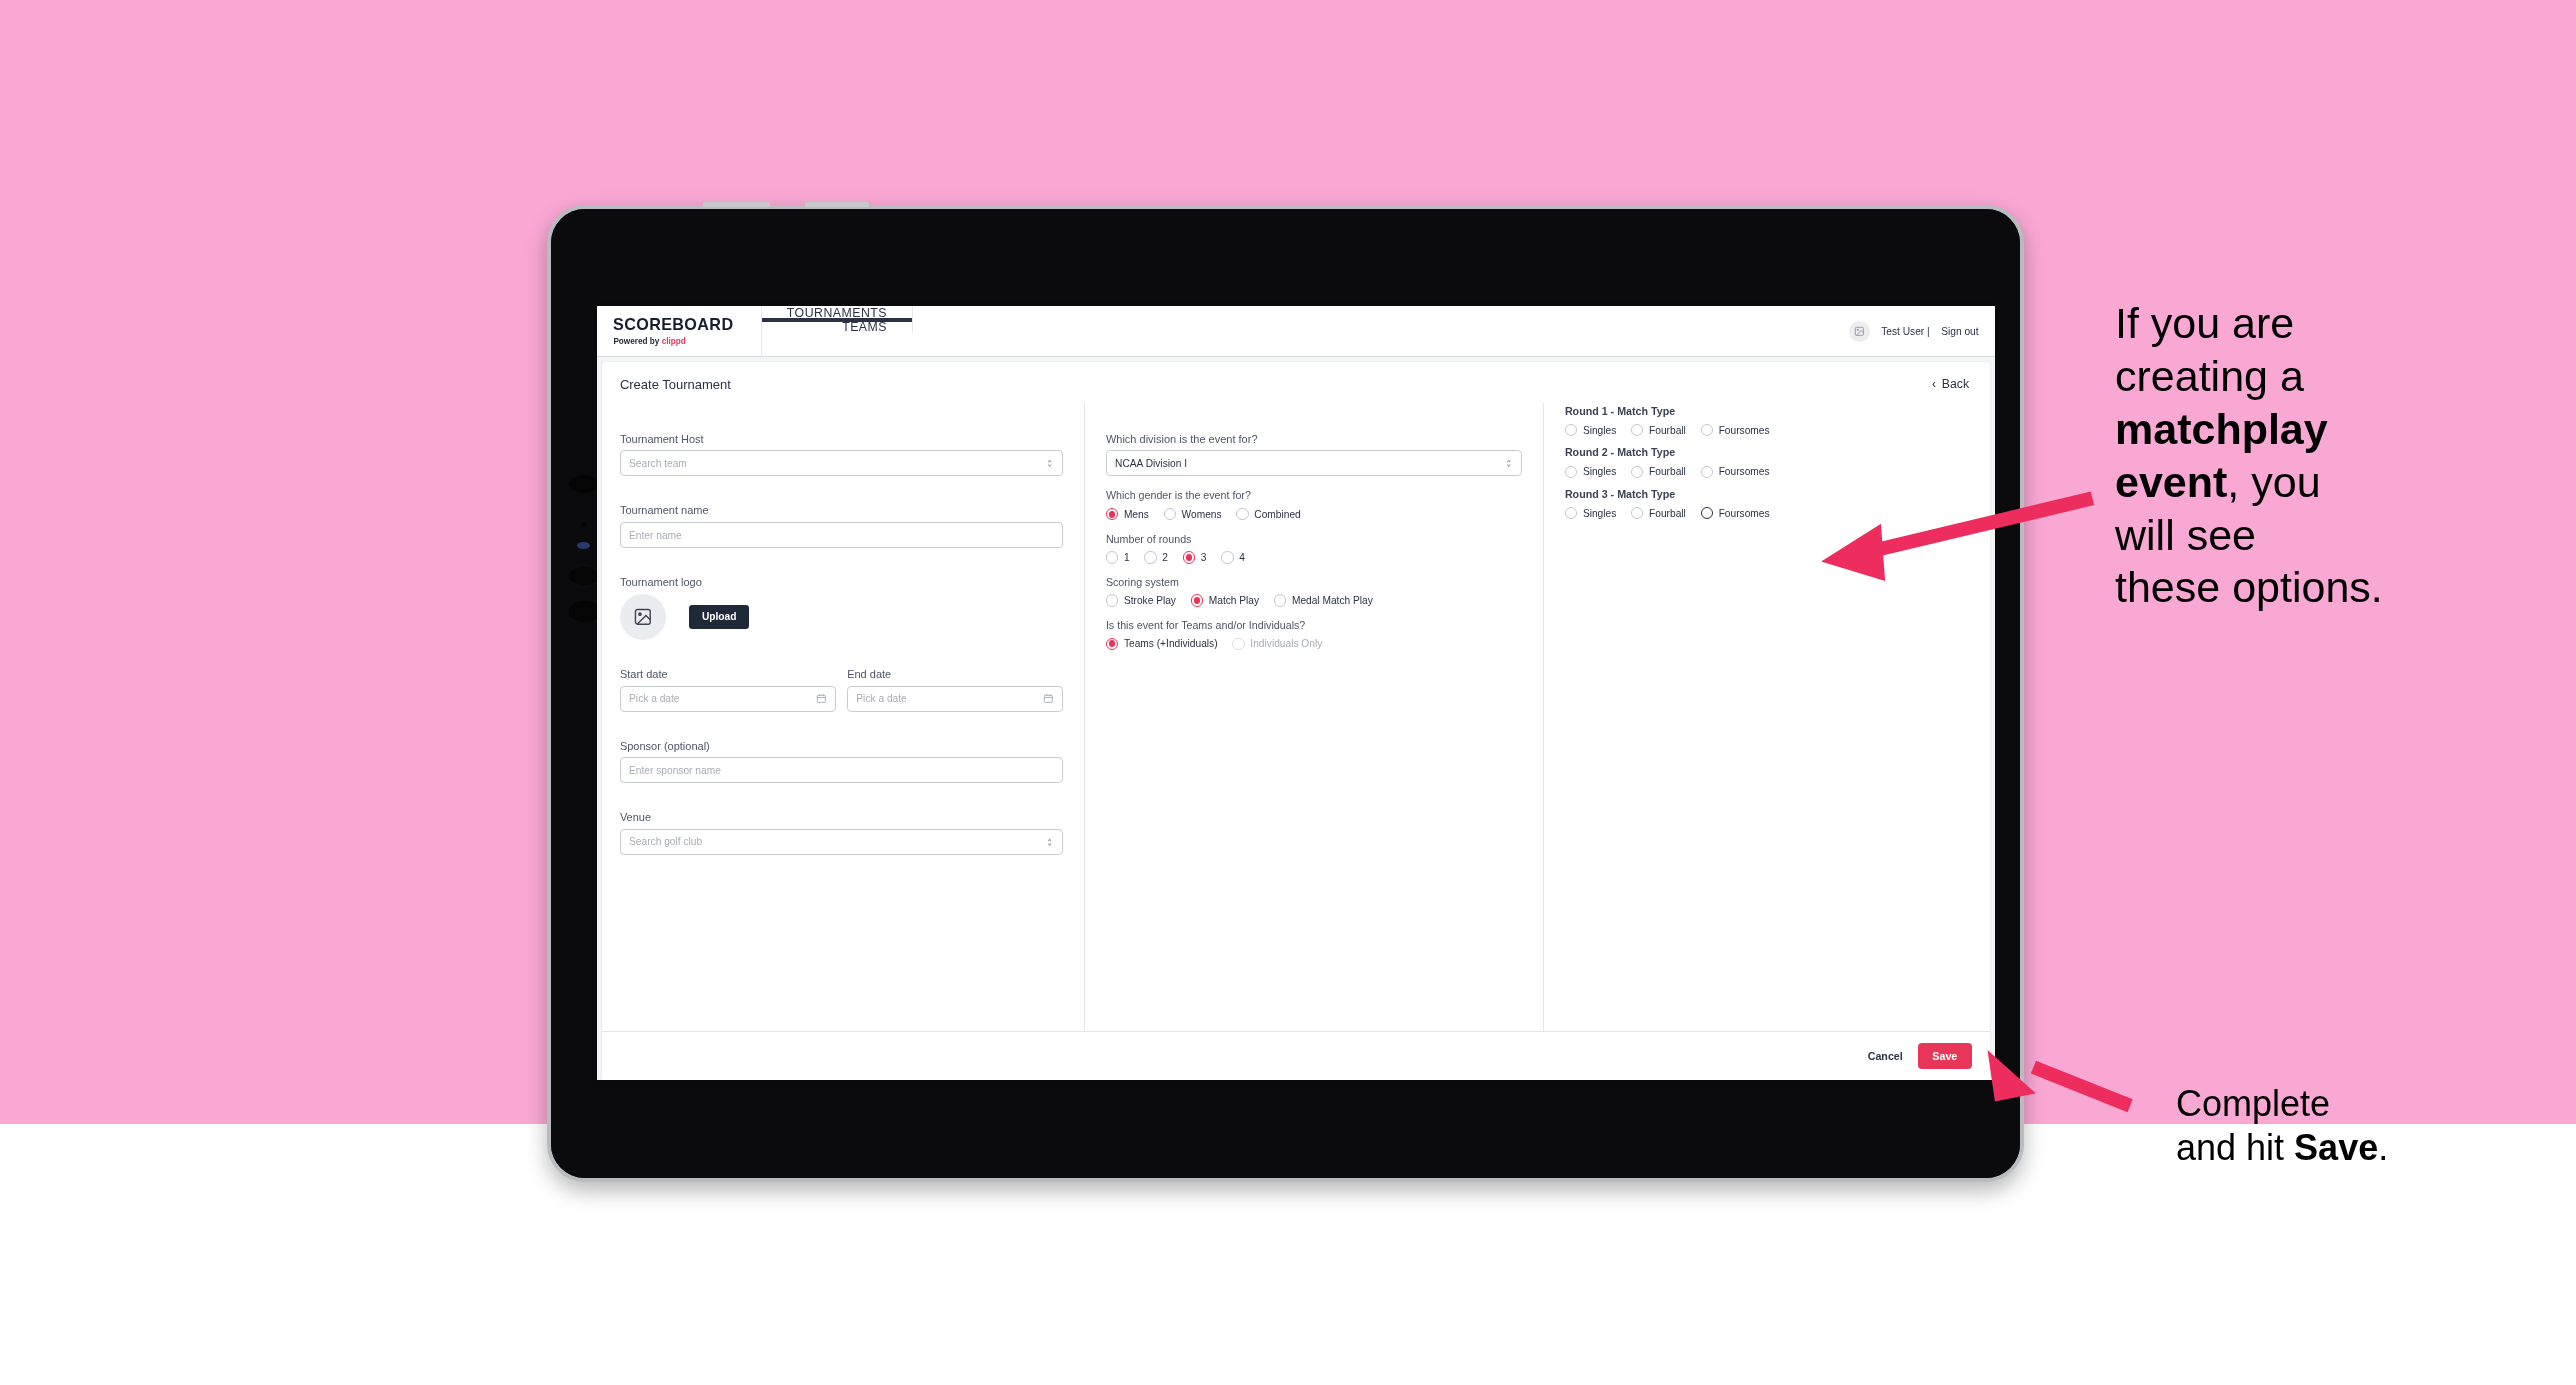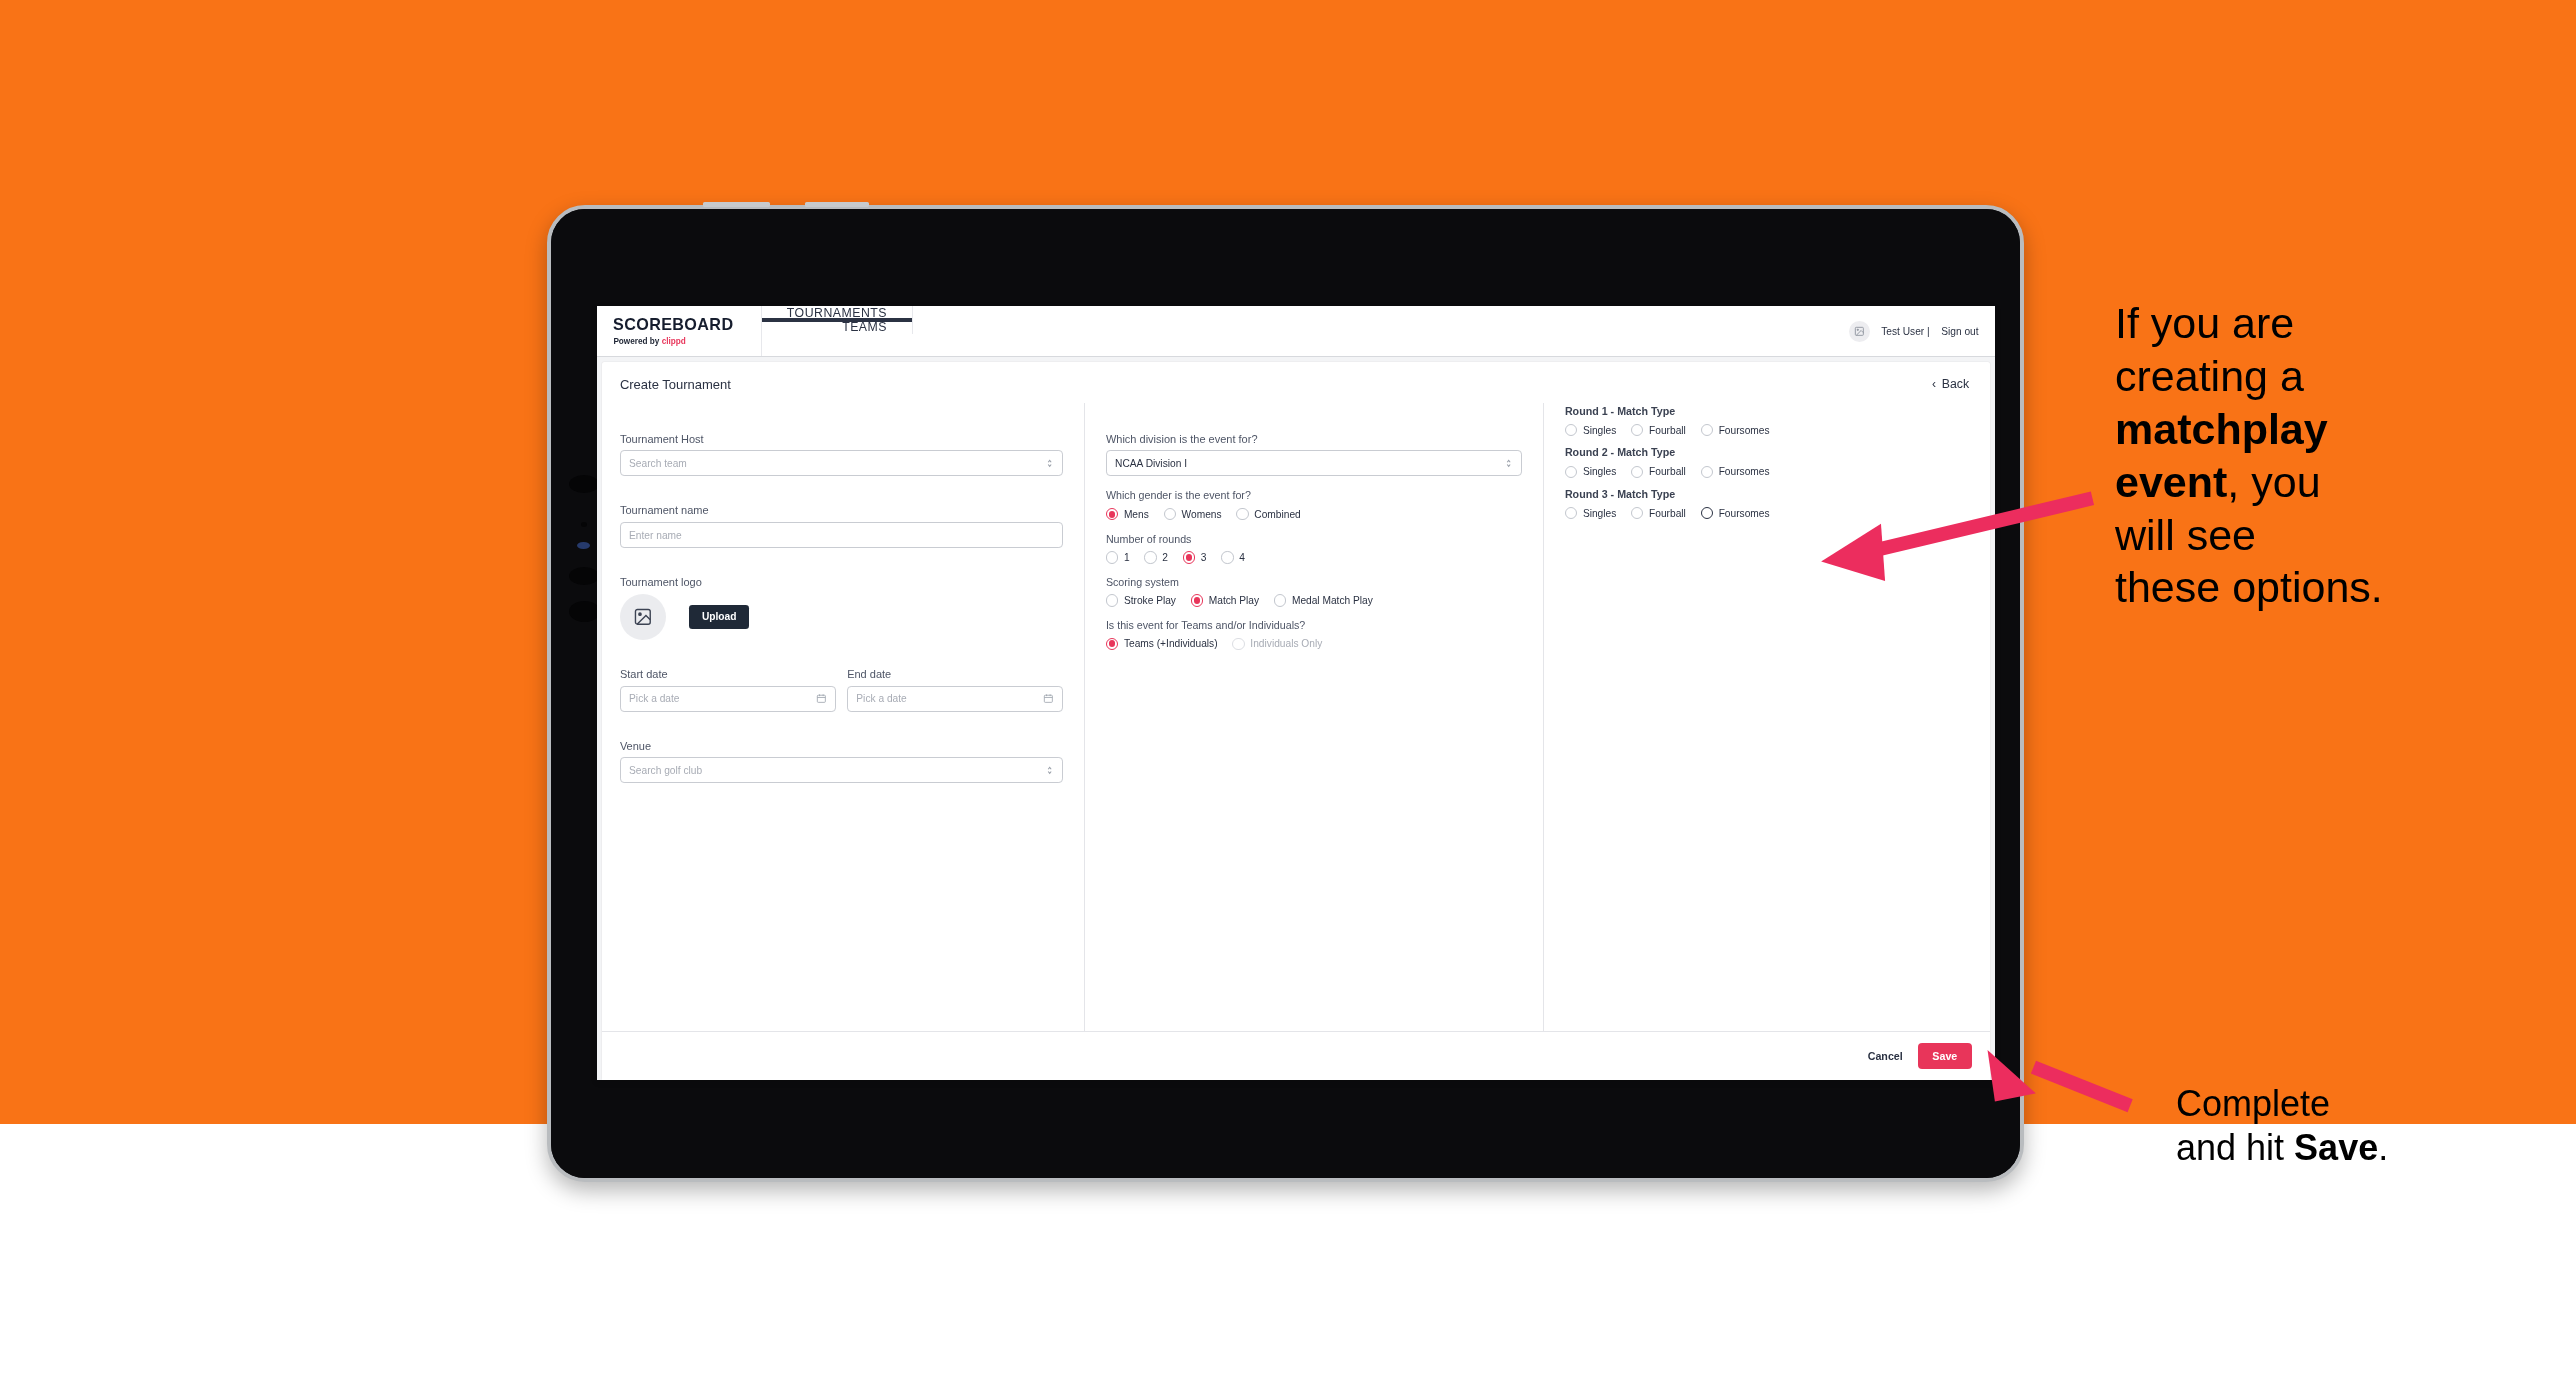--- a/index.html
+++ b/index.html
@@ -2,21 +2,21 @@
 <html style="font-size:13px"><head>
 <meta charset="utf-8">
 <style>
   * { box-sizing: border-box; margin: 0; padding: 0; }
   html, body {
     width: 2576px; height: 1386px;
     background: #ffffff;
     font-family: "Liberation Sans", sans-serif;
     overflow: hidden;
   }
-  .stage { position: relative; width: 2576px; height: 1124px; background:#f97316; }
+  .stage { position: relative; width: 2576px; height: 1124px; background:#f9a8d4; }
 
   
   .device {
     position: absolute;
     left: 547px; top: 205px;
     width: 1477px; height: 977px;
     background: #0b0b0d;
     border-radius: 38px;
     box-shadow: 0 8.2px 21px rgba(0,0,0,0.28);
     border: 4.1px solid #b9bcbf;
@@ -368,20 +368,26 @@
                       <span class="tail">
                         <svg width="10.7" height="10.7" viewBox="0 0 24 24" fill="none" stroke="currentColor" stroke-width="1.8">
                             <rect x="3" y="5" width="18" height="16" rx="2"></rect>
                             <path d="M3 10h18M8 3v4M16 3v4"></path>
                           </svg>
                       </span>
                     </div>
                   </div>
                 </div>
 
+                <div class="field">
+                  <span class="flabel">Sponsor (optional)</span>
+                  <div class="input">
+                    <span class="ph">Enter sponsor name</span>
+                  </div>
+                </div>
 
                 <div class="field">
                   <span class="flabel">Venue</span>
                   <div class="input">
                     <span class="ph">Search golf club</span>
                     <span class="tail">
                       <svg width="7.4" height="10.7" viewBox="0 0 10 14" fill="none" stroke="currentColor" stroke-width="1.4">
                           <path d="M3 5.5L5 3l2 2.5M3 8.5L5 11l2-2.5"></path>
                         </svg>
                     </span>

